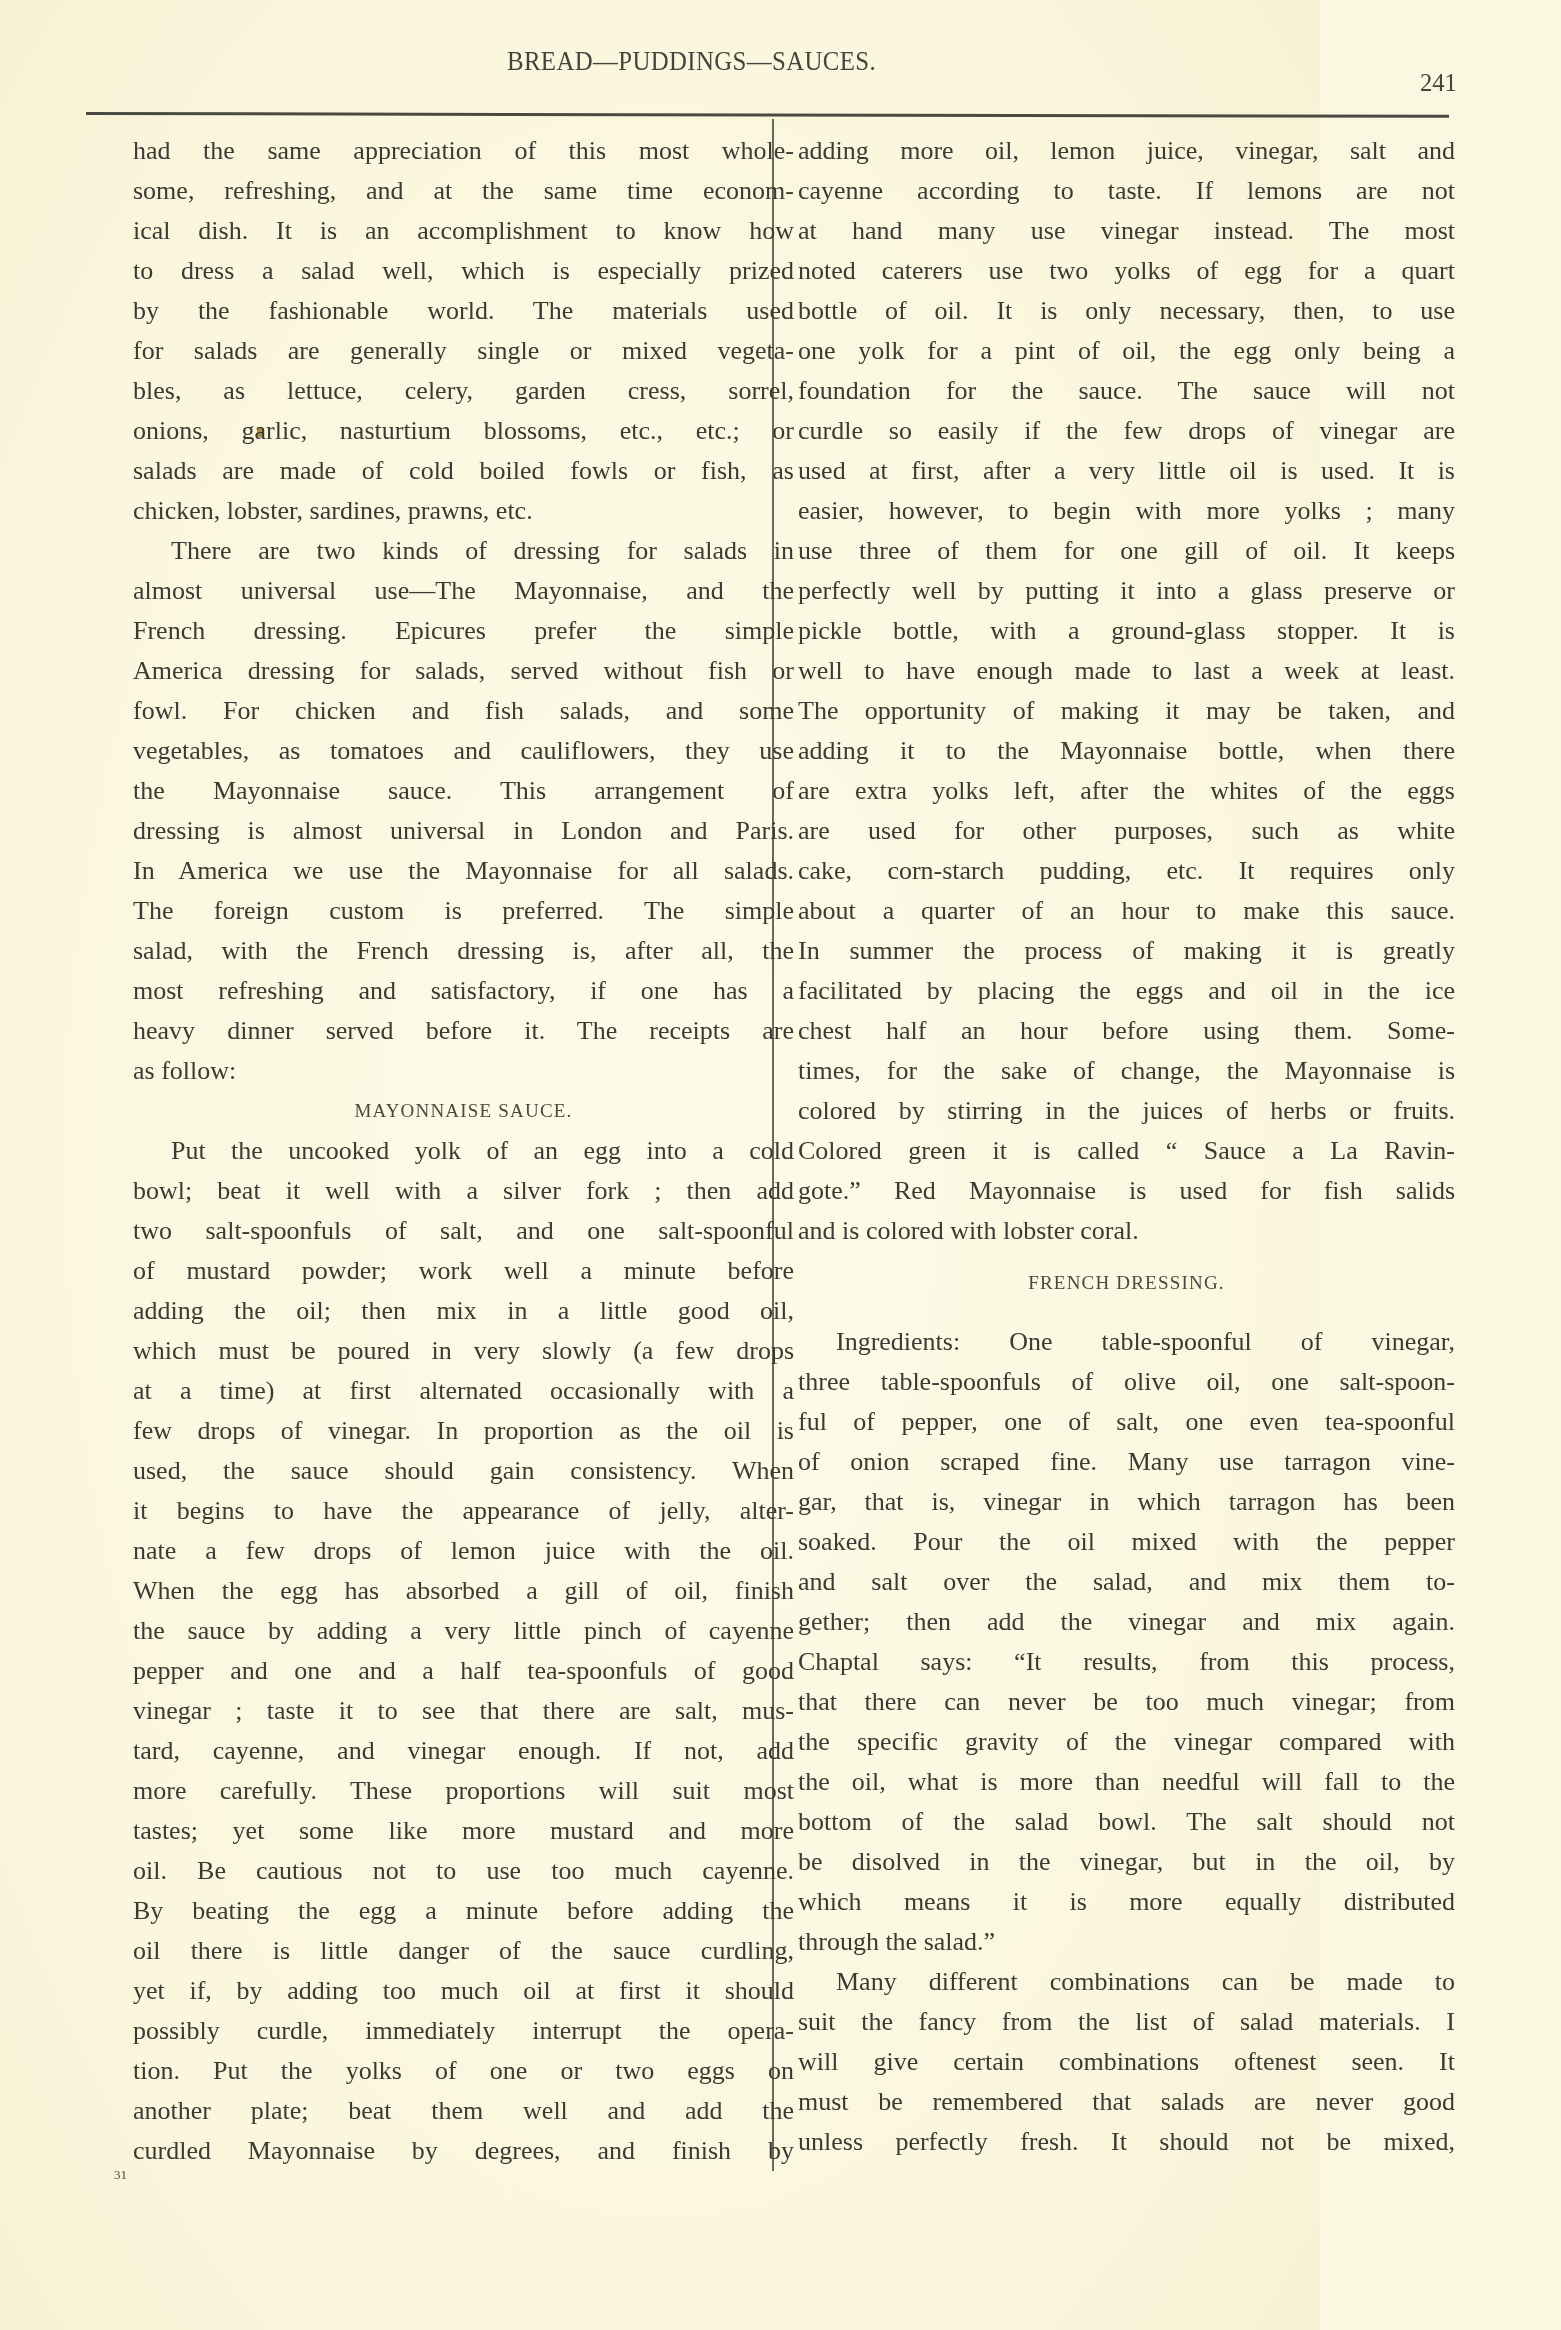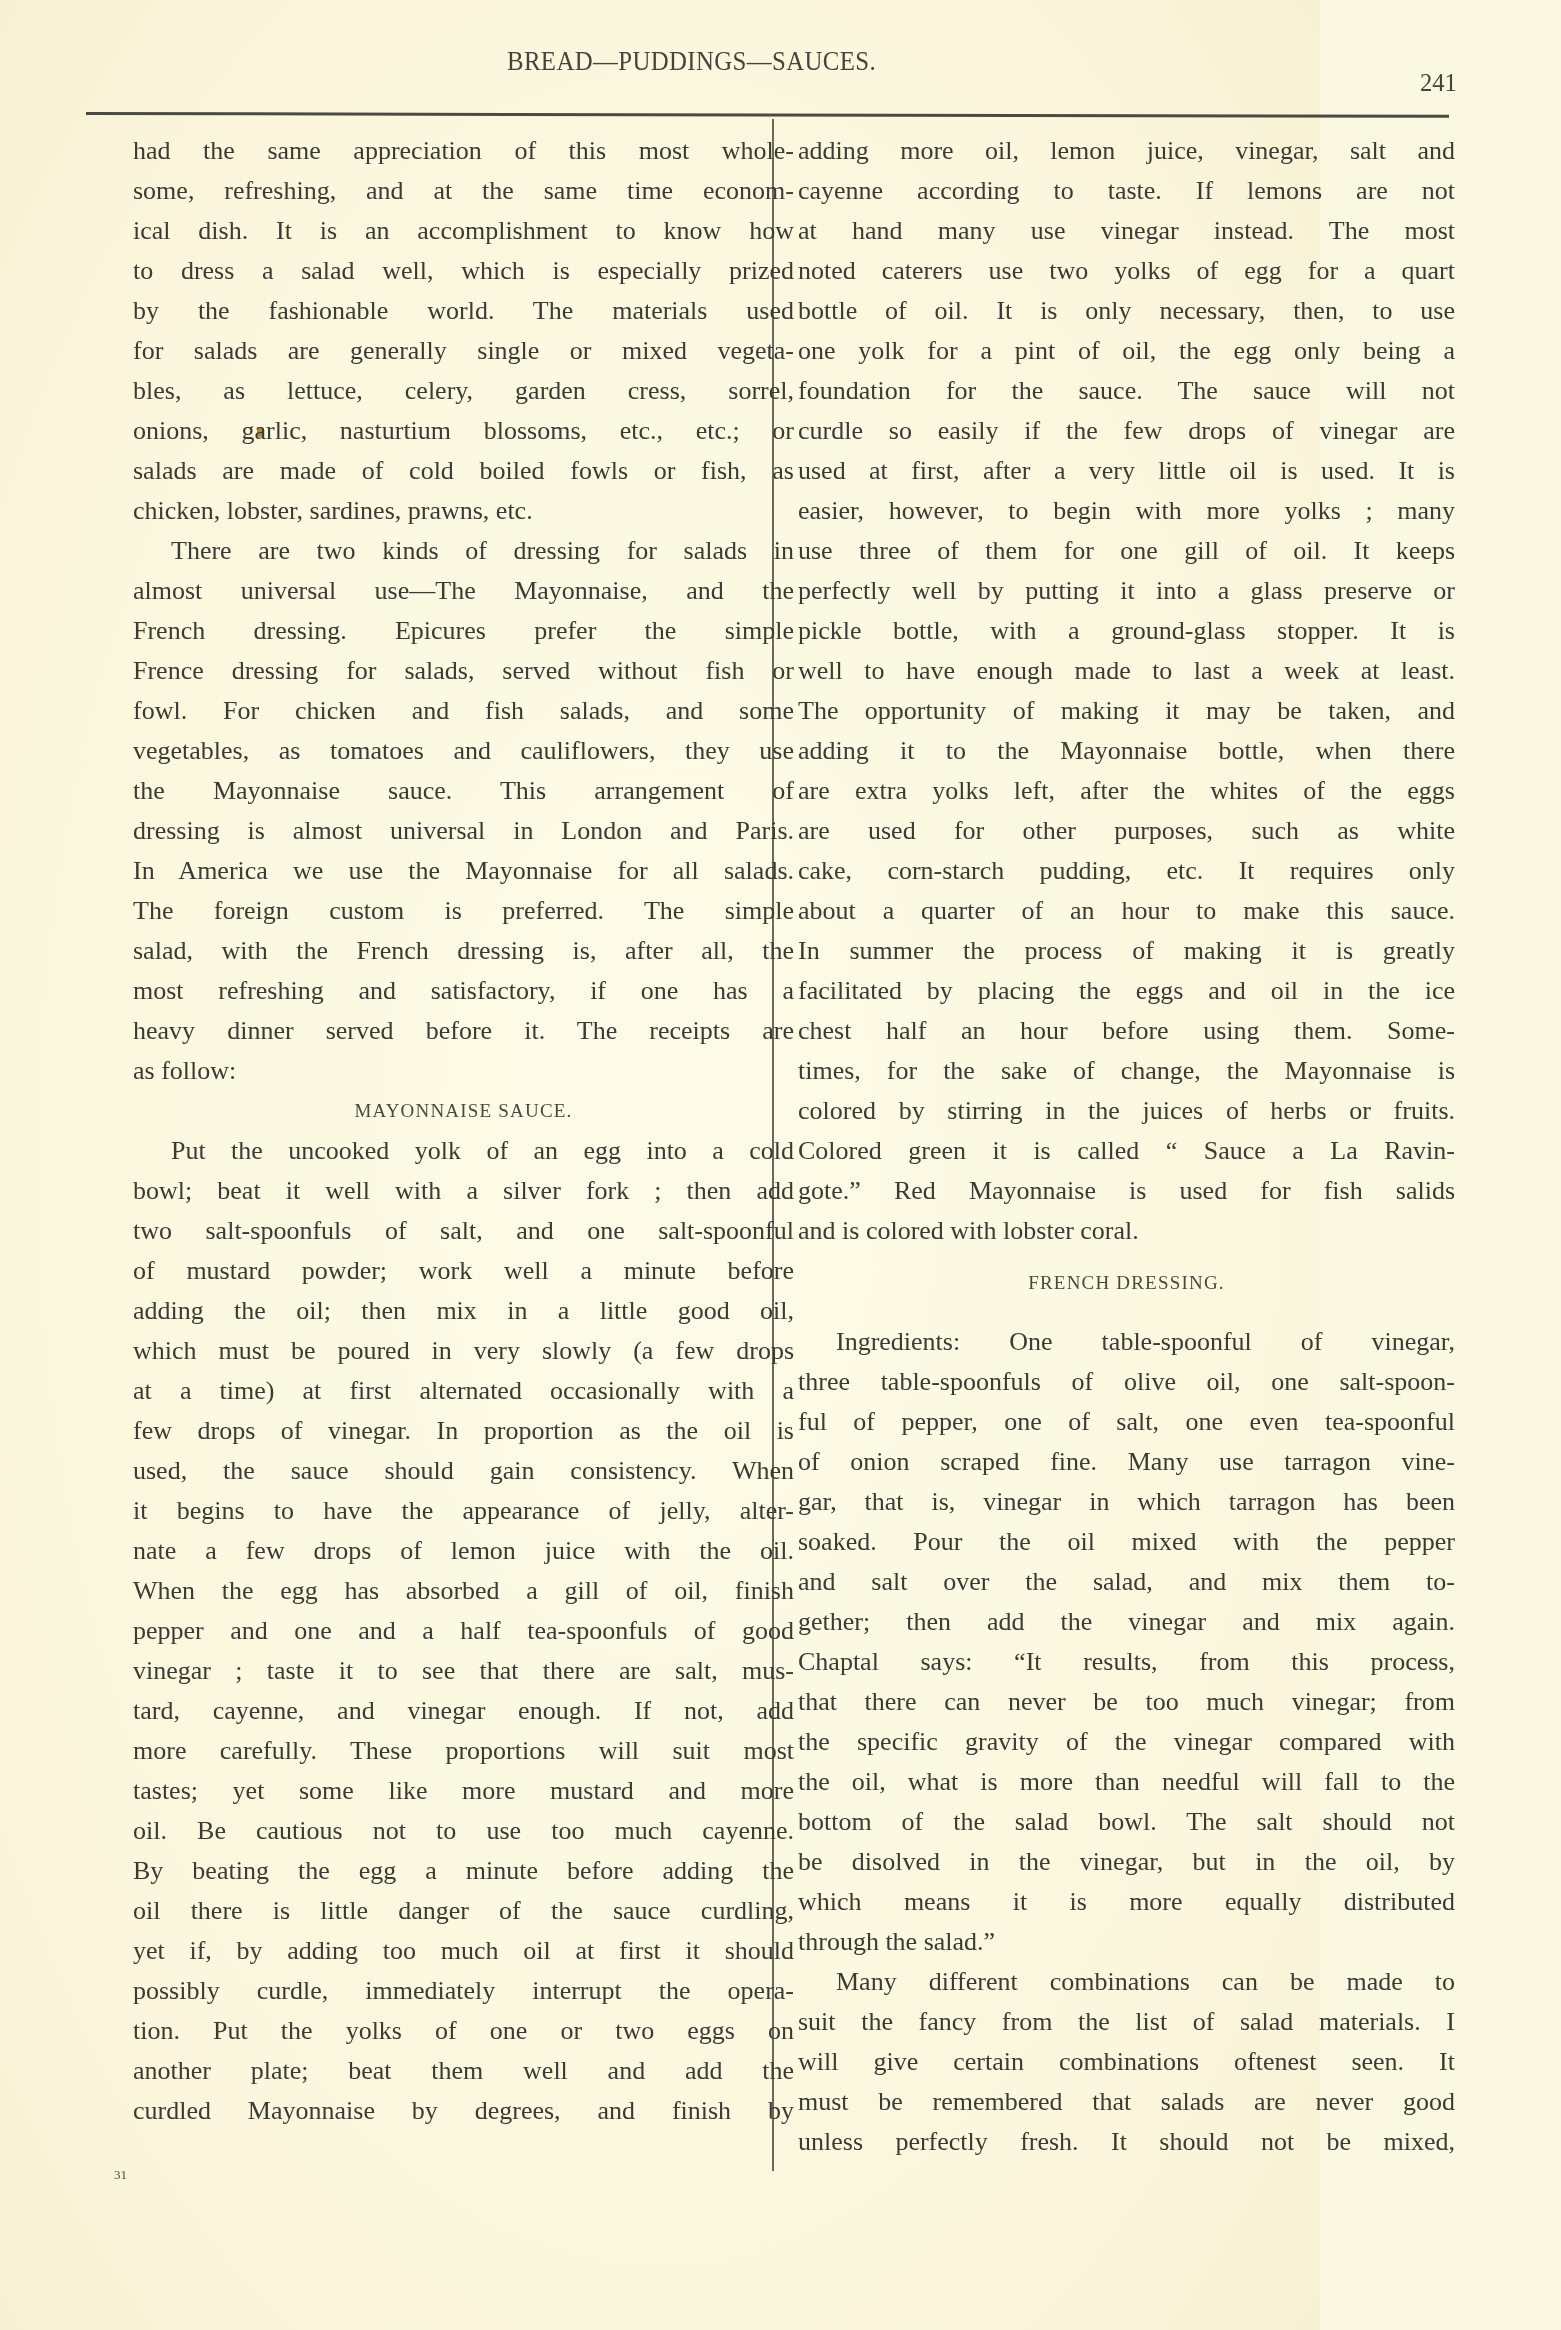--- a/index.html
+++ b/index.html
@@ -75,21 +75,21 @@
         <span class="line">to dress a salad well, which is especially prized</span>
         <span class="line">by the fashionable world.  The materials used</span>
         <span class="line">for salads are generally single or mixed vegeta-</span>
         <span class="line">bles, as lettuce, celery, garden cress, sorrel,</span>
         <span class="line">onions, garlic, nasturtium blossoms, etc., etc.; or</span>
         <span class="line">salads are made of cold boiled fowls or fish, as</span>
         <span class="line last">chicken, lobster, sardines, prawns, etc.</span>
         <span class="line indent">There are two kinds of dressing for salads in</span>
         <span class="line">almost universal use—The Mayonnaise, and the</span>
         <span class="line">French dressing.  Epicures prefer the simple</span>
-        <span class="line">Frence dressing for salads, served without fish or</span>
+        <span class="line">America dressing for salads, served without fish or</span>
         <span class="line">fowl.  For chicken and fish salads, and some</span>
         <span class="line">vegetables, as tomatoes and cauliflowers, they use</span>
         <span class="line">the Mayonnaise sauce.  This arrangement of</span>
         <span class="line">dressing is almost universal in London and Paris.</span>
         <span class="line">In America we use the Mayonnaise for all salads.</span>
         <span class="line">The foreign custom is preferred.  The simple</span>
         <span class="line">salad, with the French dressing is, after all, the</span>
         <span class="line">most refreshing and satisfactory, if one has a</span>
         <span class="line">heavy dinner served before it.  The receipts are</span>
         <span class="line last">as follow:</span>
@@ -101,20 +101,21 @@
         <span class="line">two salt-spoonfuls of salt, and one salt-spoonful</span>
         <span class="line">of mustard powder; work well a minute before</span>
         <span class="line">adding the oil; then mix in a little good oil,</span>
         <span class="line">which must be poured in very slowly (a few drops</span>
         <span class="line">at a time) at first alternated occasionally with a</span>
         <span class="line">few drops of vinegar.  In proportion as the oil is</span>
         <span class="line">used, the sauce should gain consistency.  When</span>
         <span class="line">it begins to have the appearance of jelly, alter-</span>
         <span class="line">nate a few drops of lemon juice with the oil.</span>
         <span class="line">When the egg has absorbed a gill of oil, finish</span>
+        <span class="line">the sauce by adding a very little pinch of cayenne</span>
         <span class="line">pepper and one and a half tea-spoonfuls of good</span>
         <span class="line">vinegar ; taste it to see that there are salt, mus-</span>
         <span class="line">tard, cayenne, and vinegar enough.  If not, add</span>
         <span class="line">more carefully.  These proportions will suit most</span>
         <span class="line">tastes; yet some like more mustard and more</span>
         <span class="line">oil.  Be cautious not to use too much cayenne.</span>
         <span class="line">By beating the egg a minute before adding the</span>
         <span class="line">oil there is little danger of the sauce curdling,</span>
         <span class="line">yet if, by adding too much oil at first it should</span>
         <span class="line">possibly curdle, immediately interrupt the opera-</span>

